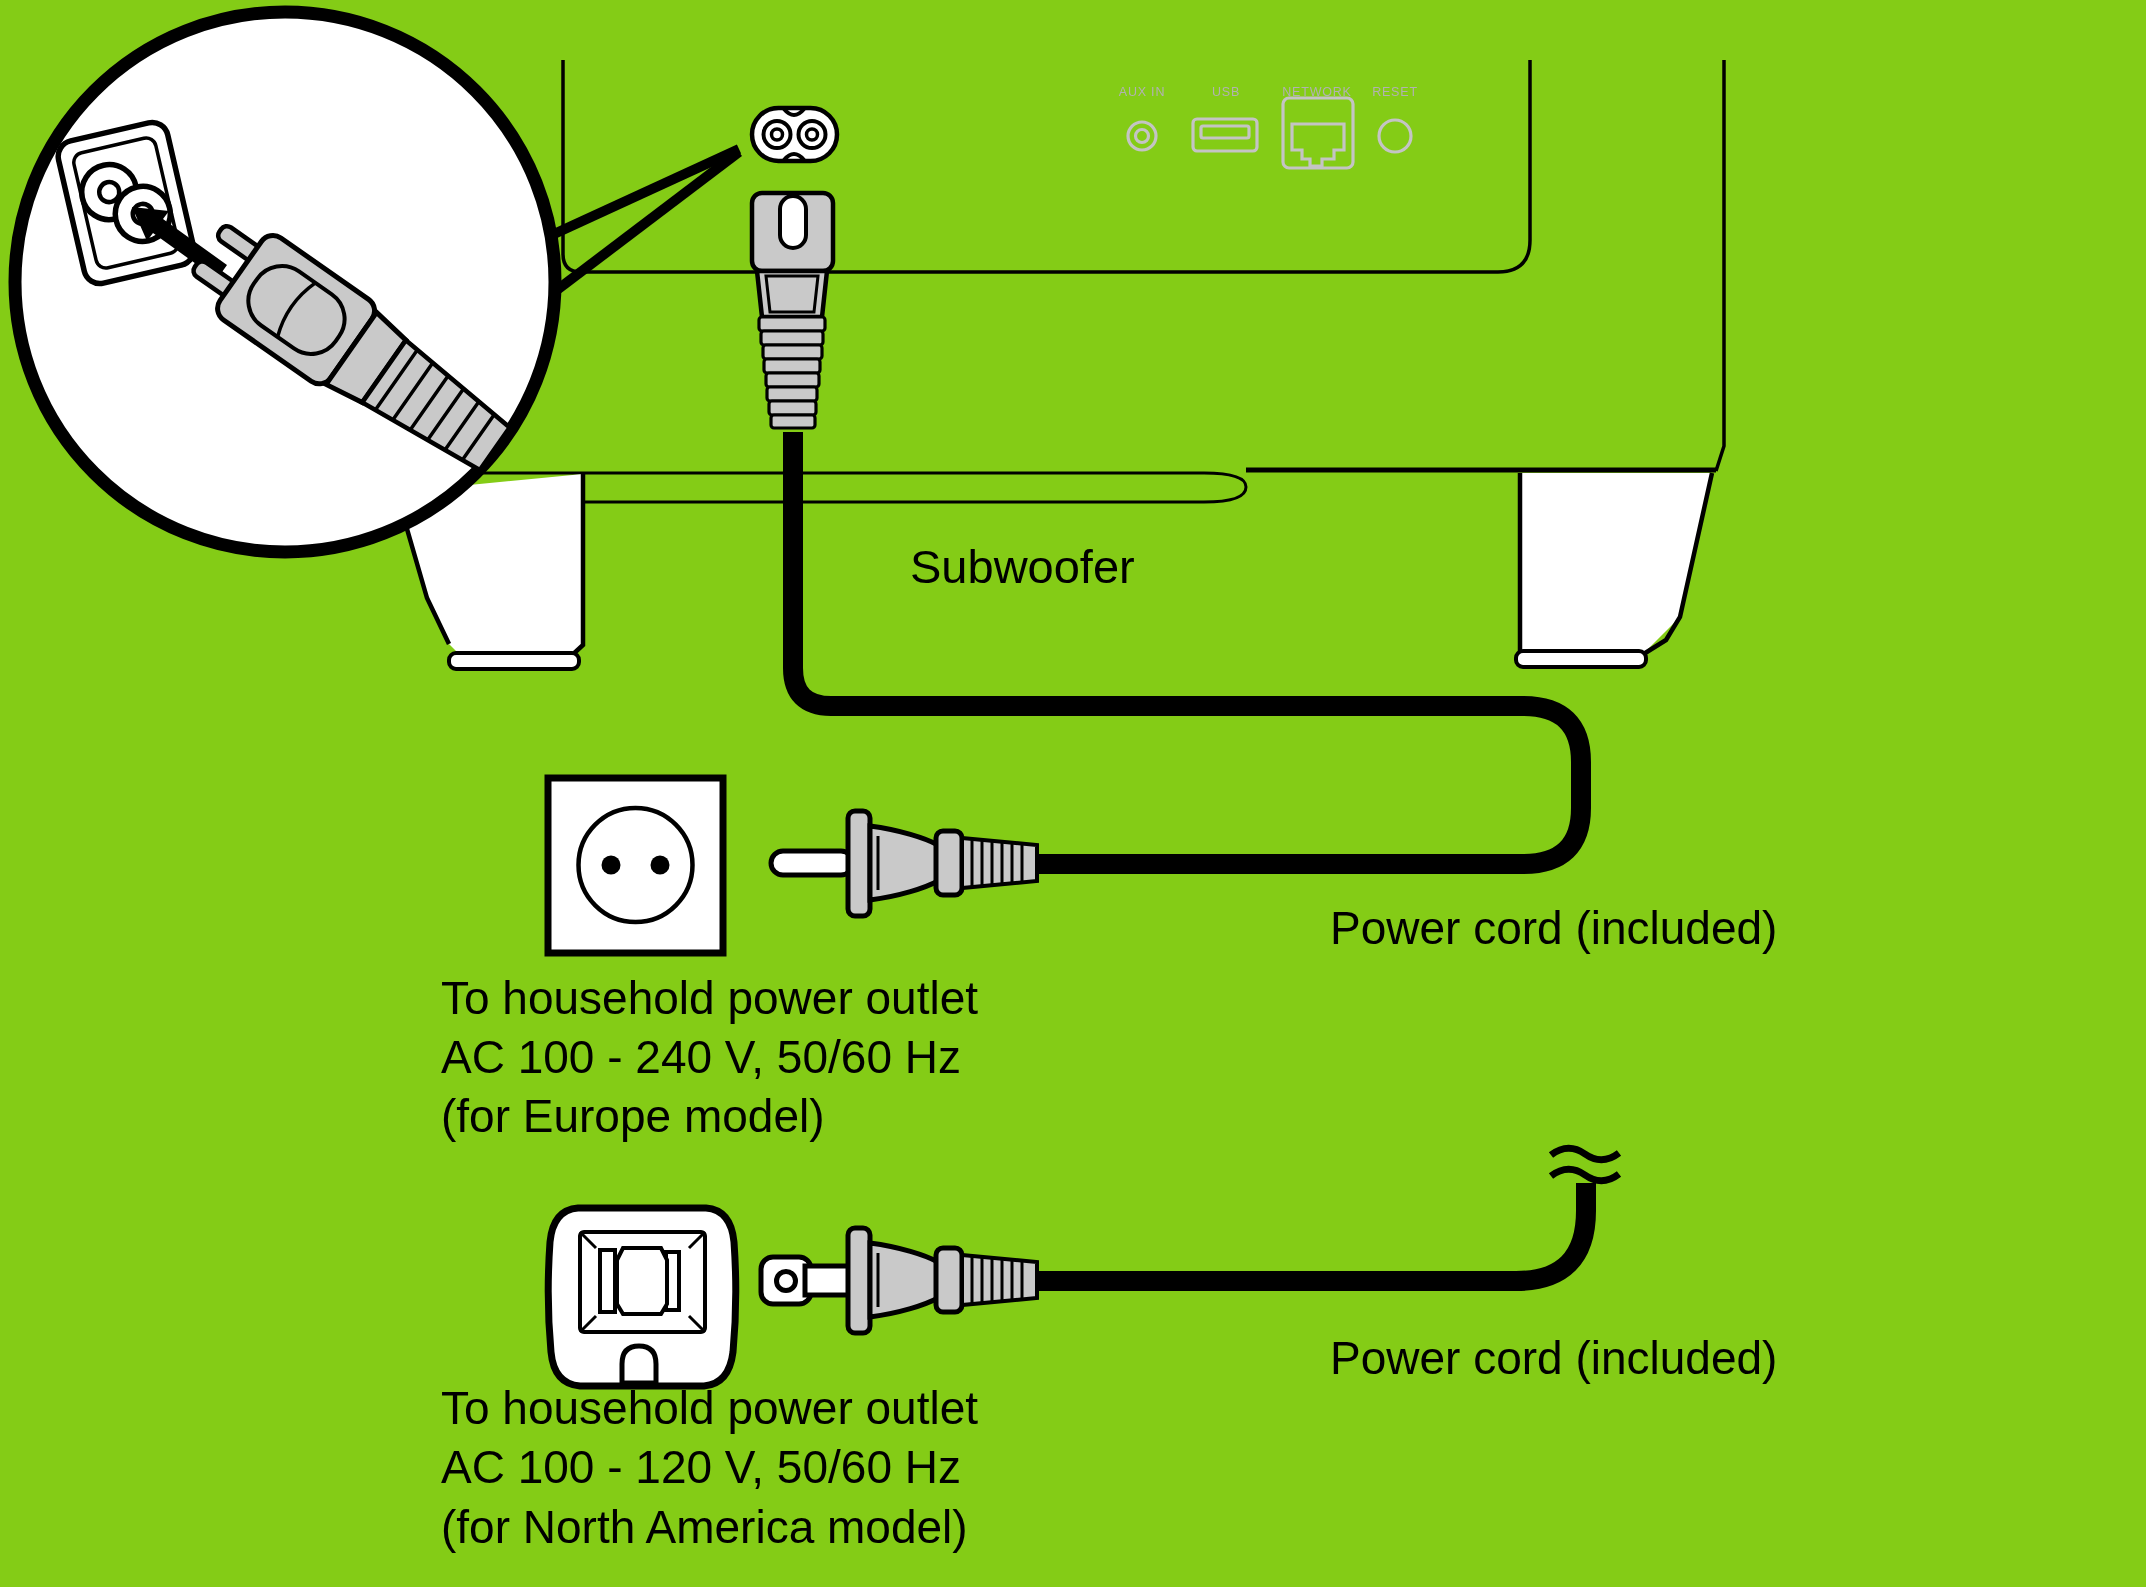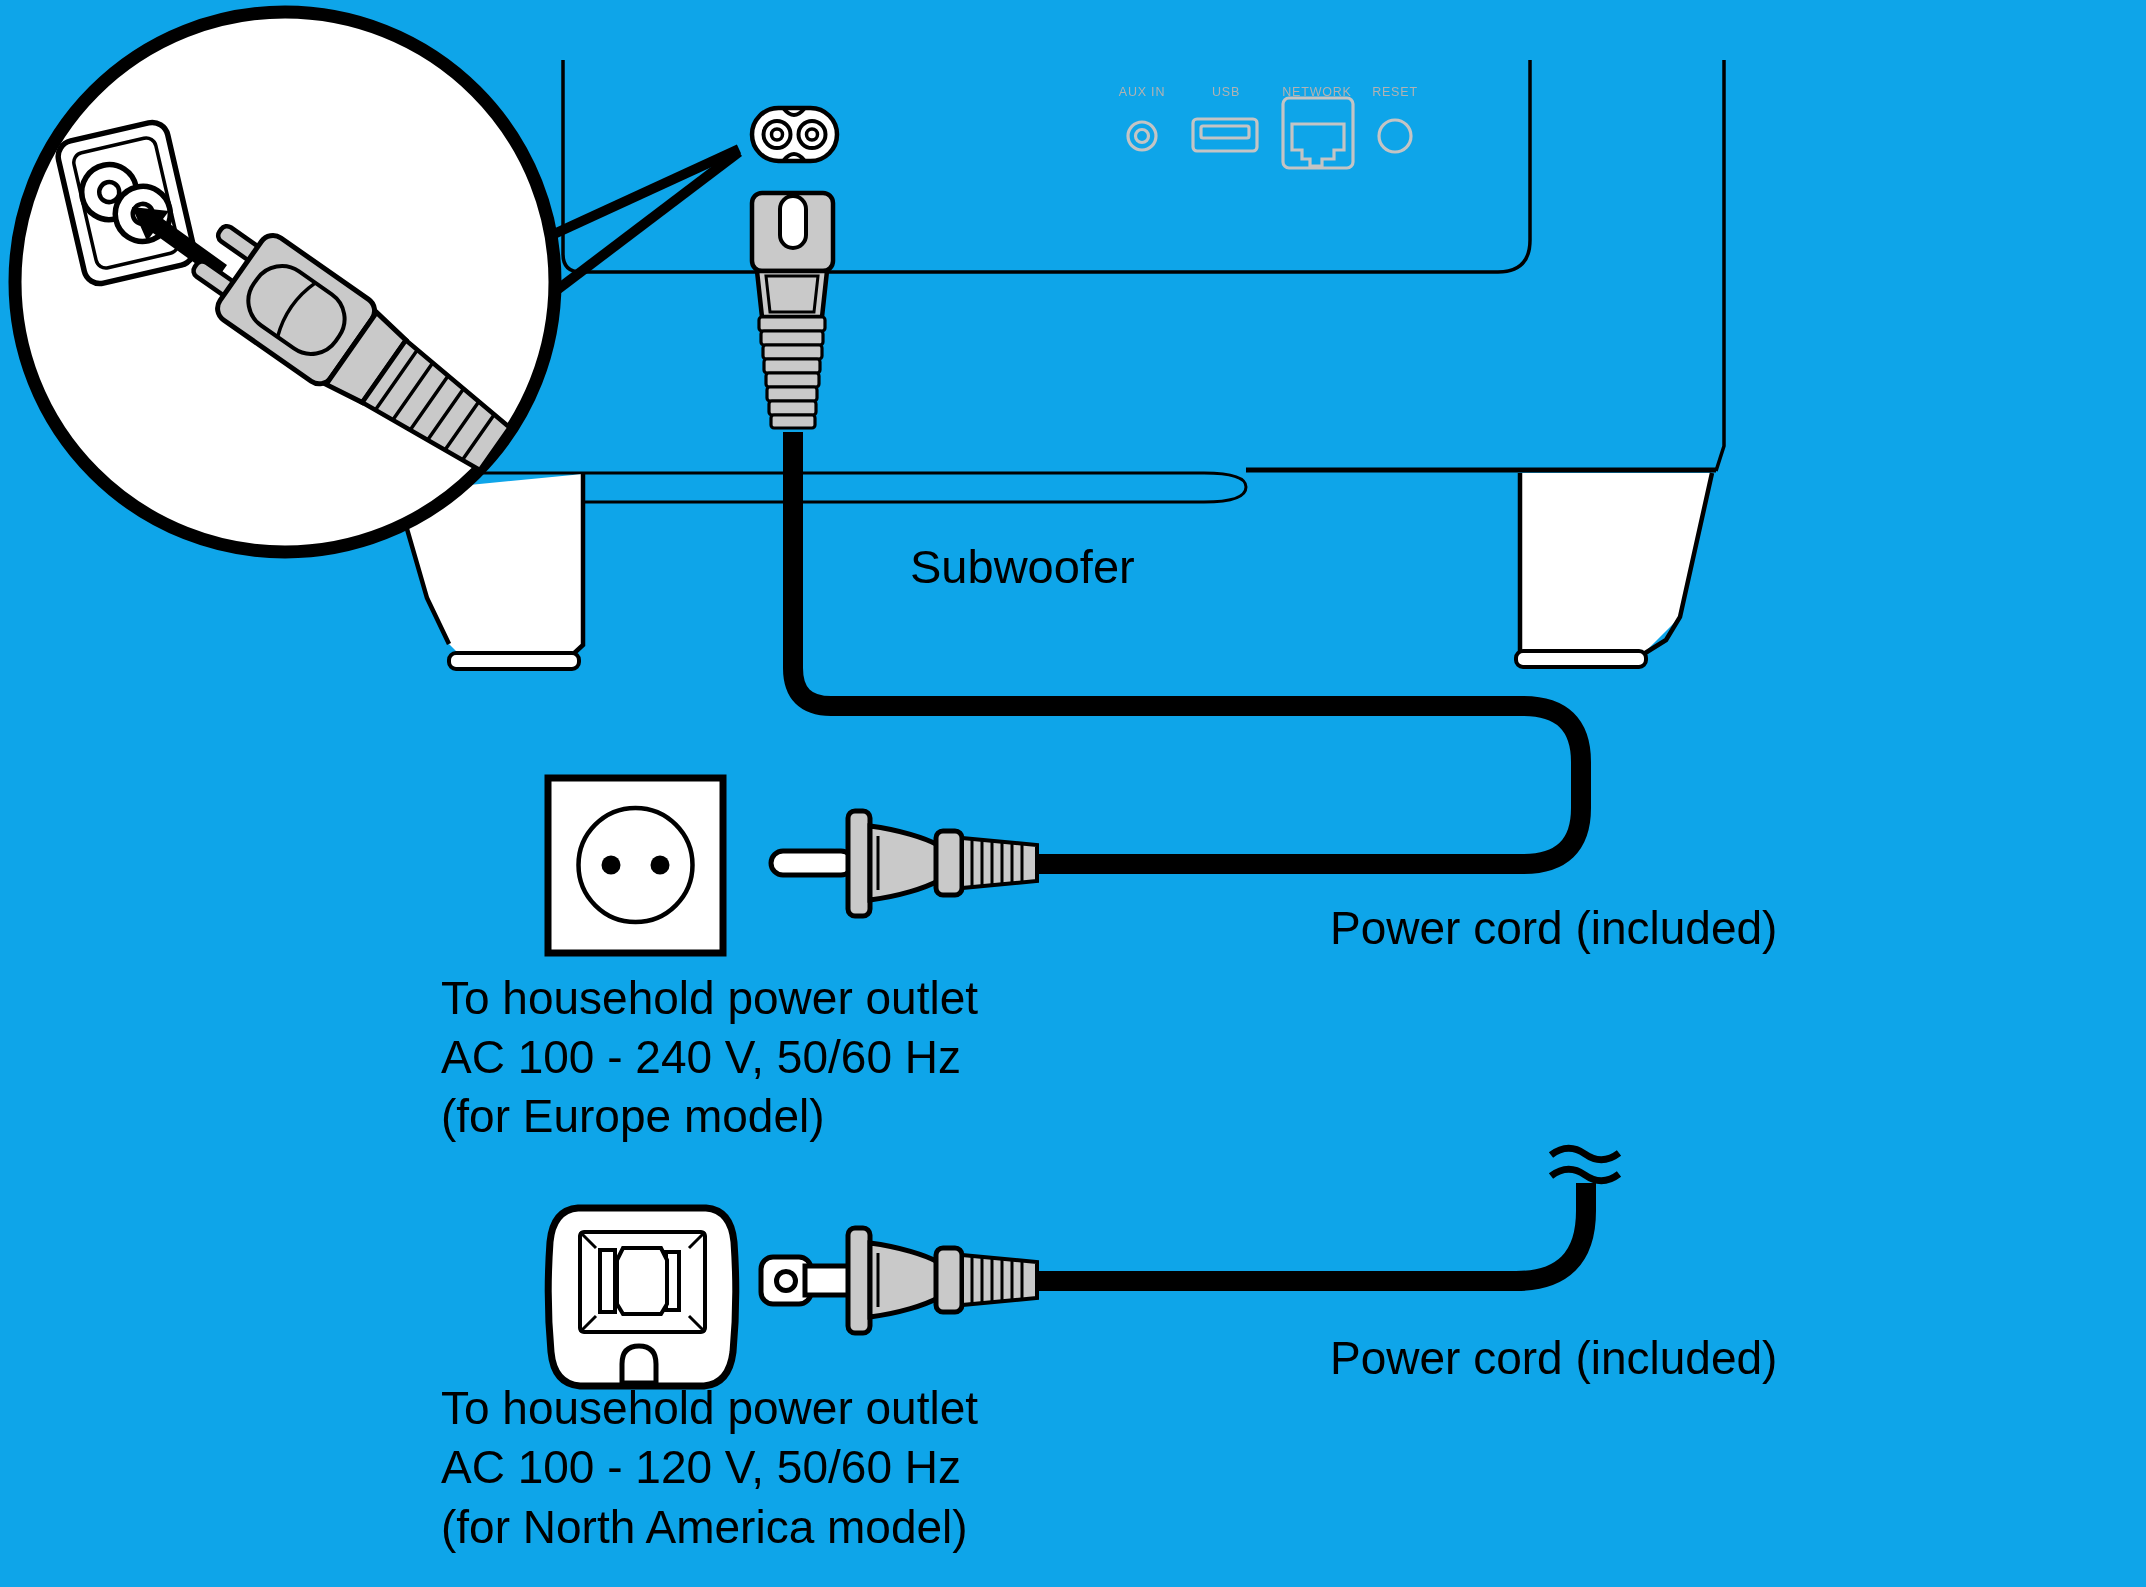--- a/index.html
+++ b/index.html
@@ -1,16 +1,16 @@
 <!DOCTYPE html>
 <html style="--plug_gray: #c9c9c9; --panel_gray: #c4c4c4; --panel_text: #b2b2b2; --line: #000000;"><head>
 <meta charset="utf-8">
 <style>
   html,body{margin:0;padding:0;background:#ffffff;}
-  .page{width:2146px;height:1587px;position:relative;background:#0ea5e9;overflow:hidden;}
+  .page{width:2146px;height:1587px;position:relative;background:#84cc16;overflow:hidden;}
   svg{display:block;}
   text{font-family:"Liberation Sans","DejaVu Sans",sans-serif;fill:#000;}
   .caption{font-size:46px;}
   .cordlabel{font-size:46px;}
   .devlabel{font-size:47px;}
   .panel-label{font-size:12.5px;letter-spacing:.8px;fill:var(--panel_text,#b2b2b2);}
   .ln{stroke:#000;fill:none;}
   .grayfill{fill:var(--plug_gray,#c9c9c9);}
   .panelstroke{stroke:var(--panel_gray,#c4c4c4);fill:none;}
   .whitefill{fill:#fff;}

